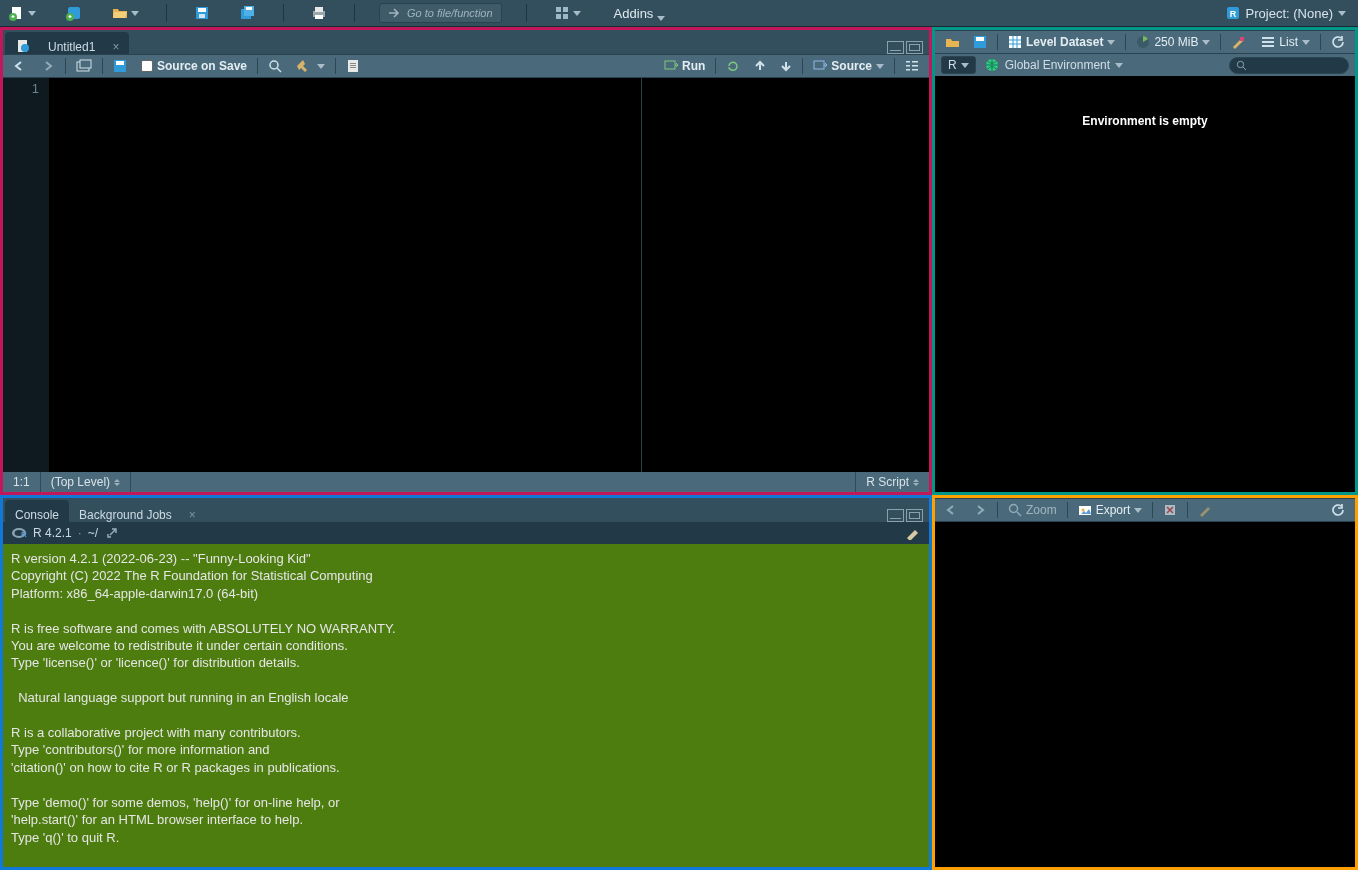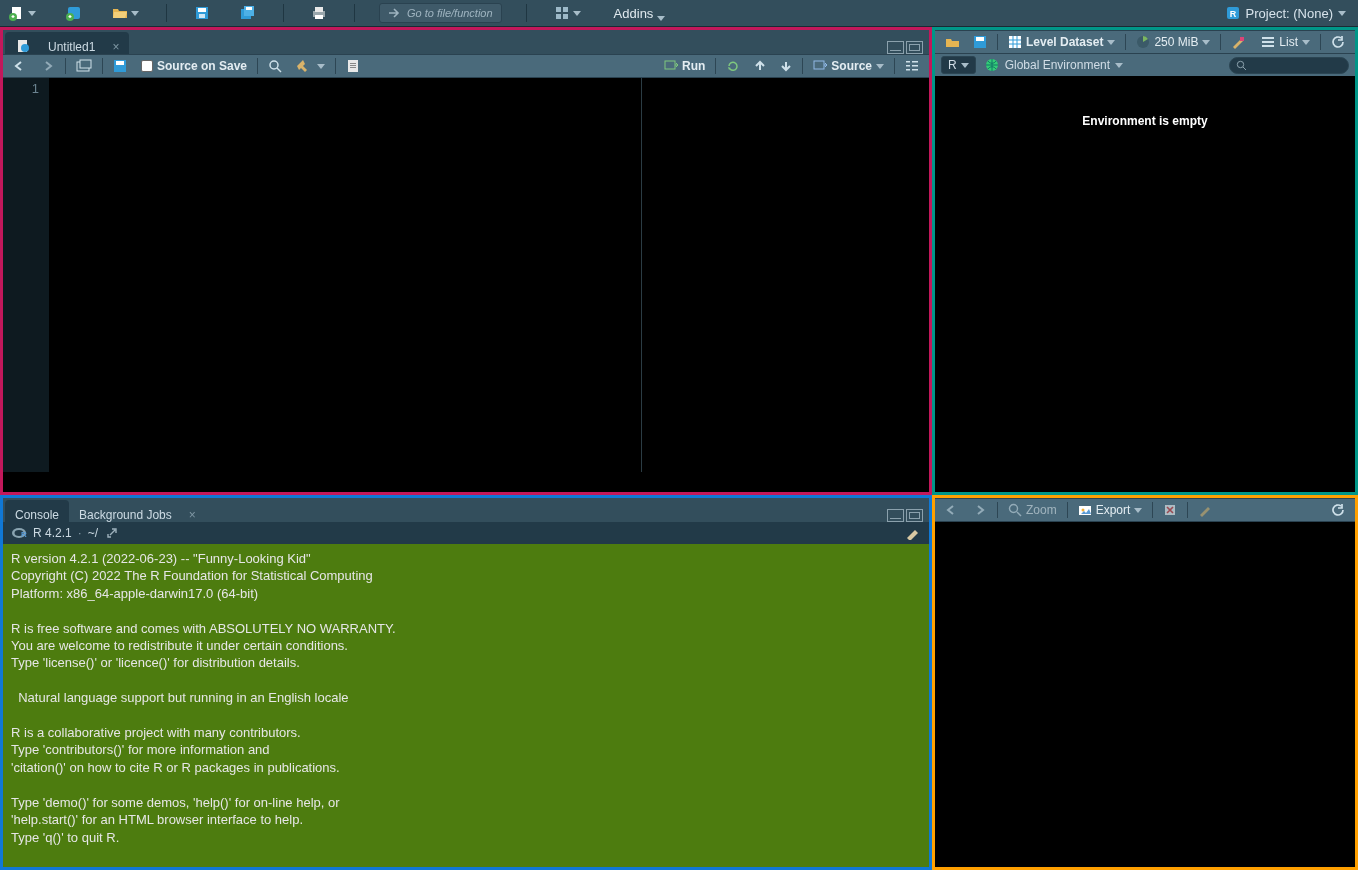--- a/index.html
+++ b/index.html
@@ -287,20 +287,39 @@
             <rect x="7" y="10" width="6" height="1.5" fill="#cfe1ea"></rect>
           </svg>
         </span>
   </div>
   <div class="editor-body">
     <div class="gutter"><span>1</span></div>
     <div class="code-area">
           <div class="margin"></div>
         </div>
   </div>
+  <div class="statusbar">
+    <div class="cell">
+          <span>1:1</span>
+        </div>
+    <div class="cell">
+          <span>(Top Level)</span>
+          <span class="updn">
+            <span class="u"></span>
+            <span class="d"></span>
+          </span>
+        </div>
+    <div class="cell last">
+          <span>R Script</span>
+          <span class="updn">
+            <span class="u"></span>
+            <span class="d"></span>
+          </span>
+        </div>
+  </div>
 </div>
 
 <div class="pane env">
   <div class="subbar">
     <span class="sbtn">
           <svg width="14" height="14">
             <path d="M1 4h5l1 2h7v6H1z" fill="#e6b552"></path>
           </svg>
         </span>
     <span class="sbtn">

